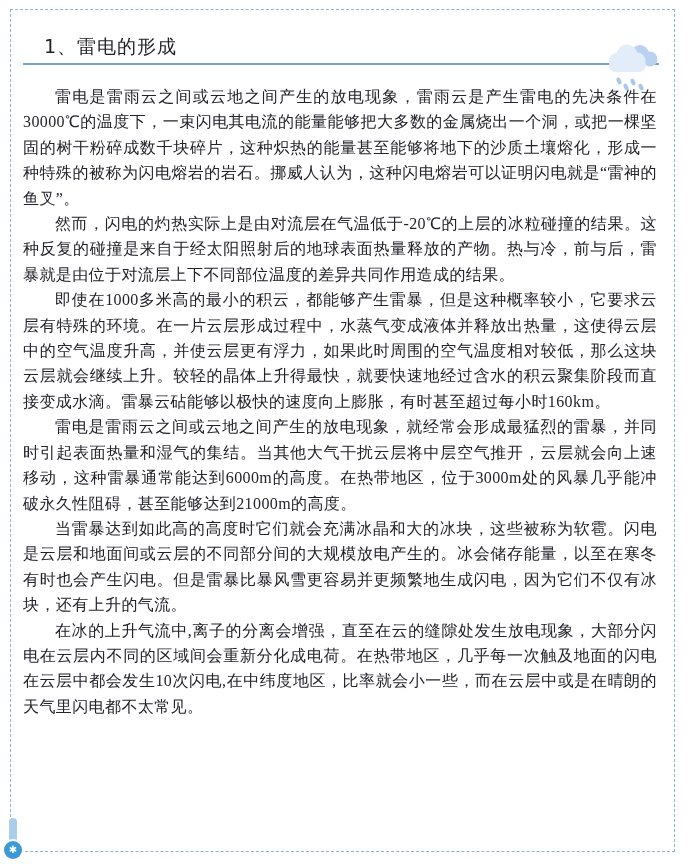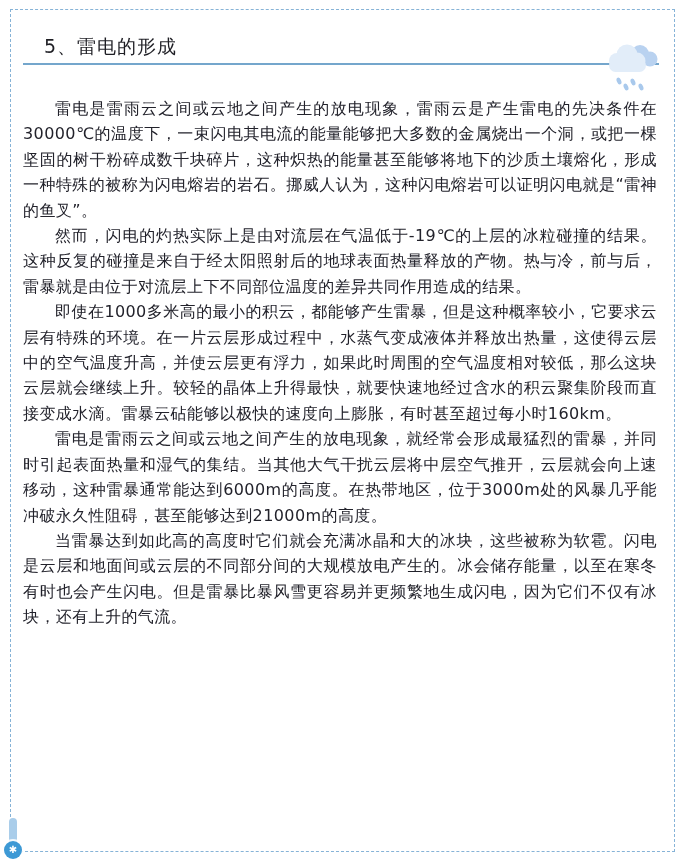--- a/index.html
+++ b/index.html
@@ -30,25 +30,26 @@
     position:absolute;left:44px;top:34px;margin:0;
     font-size:19px;font-weight:400;letter-spacing:1px;
     color:#1e1e24;
   }
   .heading-underline{
     position:absolute;left:23px;top:63px;width:636px;height:2px;
     background:var(--underline-blue);
   }
   .cloud-icon{position:absolute;left:603px;top:40px;z-index:2;}
   .article{
-    position:absolute;left:23px;top:96px;width:634px;
+    position:absolute;left:23px;top:84px;width:634px;
     font-size:16px;line-height:25.4px;
     color:var(--text-dark);
     text-align:justify;
     letter-spacing:0.4px;
+    font-family:Liberation Serif, serif;
   }
   .article p{margin:0;text-indent:2em;}
   .pin-icon{position:absolute;left:0;top:816px;width:28px;height:46px;z-index:3;}
   .pin-stem{
     position:absolute;left:9px;top:2px;width:8px;height:28px;
     background:var(--pin-stem);
     border-radius:4px;
   }
   .pin-bulb{
     position:absolute;left:4px;top:25px;width:18px;height:18px;
@@ -61,21 +62,21 @@
     color:#ffffff;font-size:10px;line-height:10px;
   }
 </style>
 </head>
 <body>
 
 <div class="page">
 
   <div class="dashed-frame"></div>
 
-  <h1 class="section-heading">5、雷电的形成</h1>
+  <h1 class="section-heading">1、雷电的形成</h1>
 
   <div class="heading-underline"></div>
 
   <svg class="cloud-icon" width="58" height="62" viewBox="0 0 58 62" aria-hidden="true">
 
     <g fill="#b9d2f0">
       <circle cx="37" cy="14" r="9"></circle>
       <circle cx="47" cy="19" r="7.5"></circle>
       <rect x="30" y="15" width="24" height="10" rx="5"></rect>
     </g>
@@ -90,24 +91,25 @@
     <g fill="#a9c9ec">
       <ellipse cx="16" cy="41" rx="2.2" ry="3.6" transform="rotate(-22 16 41)"></ellipse>
       <ellipse cx="23" cy="47" rx="2.2" ry="3.6" transform="rotate(-22 23 47)"></ellipse>
       <ellipse cx="30" cy="42" rx="2.2" ry="3.6" transform="rotate(-22 30 42)"></ellipse>
       <ellipse cx="38" cy="47" rx="2.2" ry="3.6" transform="rotate(-22 38 47)"></ellipse>
     </g>
   </svg>
 
   <div class="article">
     <p>雷电是雷雨云之间或云地之间产生的放电现象，雷雨云是产生雷电的先决条件在30000℃的温度下，一束闪电其电流的能量能够把大多数的金属烧出一个洞，或把一棵坚固的树干粉碎成数千块碎片，这种炽热的能量甚至能够将地下的沙质土壤熔化，形成一种特殊的被称为闪电熔岩的岩石。挪威人认为，这种闪电熔岩可以证明闪电就是“雷神的鱼叉”。</p>
-    <p>然而，闪电的灼热实际上是由对流层在气温低于-19℃的上层的冰粒碰撞的结果。这种反复的碰撞是来自于经太阳照射后的地球表面热量释放的产物。热与冷，前与后，雷暴就是由位于对流层上下不同部位温度的差异共同作用造成的结果。</p>
+    <p>然而，闪电的灼热实际上是由对流层在气温低于-20℃的上层的冰粒碰撞的结果。这种反复的碰撞是来自于经太阳照射后的地球表面热量释放的产物。热与冷，前与后，雷暴就是由位于对流层上下不同部位温度的差异共同作用造成的结果。</p>
     <p>即使在1000多米高的最小的积云，都能够产生雷暴，但是这种概率较小，它要求云层有特殊的环境。在一片云层形成过程中，水蒸气变成液体并释放出热量，这使得云层中的空气温度升高，并使云层更有浮力，如果此时周围的空气温度相对较低，那么这块云层就会继续上升。较轻的晶体上升得最快，就要快速地经过含水的积云聚集阶段而直接变成水滴。雷暴云砧能够以极快的速度向上膨胀，有时甚至超过每小时160km。</p>
     <p>雷电是雷雨云之间或云地之间产生的放电现象，就经常会形成最猛烈的雷暴，并同时引起表面热量和湿气的集结。当其他大气干扰云层将中层空气推开，云层就会向上速移动，这种雷暴通常能达到6000m的高度。在热带地区，位于3000m处的风暴几乎能冲破永久性阻碍，甚至能够达到21000m的高度。</p>
     <p>当雷暴达到如此高的高度时它们就会充满冰晶和大的冰块，这些被称为软雹。闪电是云层和地面间或云层的不同部分间的大规模放电产生的。冰会储存能量，以至在寒冬有时也会产生闪电。但是雷暴比暴风雪更容易并更频繁地生成闪电，因为它们不仅有冰块，还有上升的气流。</p>
+    <p>在冰的上升气流中,离子的分离会增强，直至在云的缝隙处发生放电现象，大部分闪电在云层内不同的区域间会重新分化成电荷。在热带地区，几乎每一次触及地面的闪电在云层中都会发生10次闪电,在中纬度地区，比率就会小一些，而在云层中或是在晴朗的天气里闪电都不太常见。</p>
   </div>
 
   <div class="pin-icon">
     <div class="pin-stem"></div>
     <div class="pin-bulb">
       <span>✱</span>
     </div>
   </div>
 
 </div>

